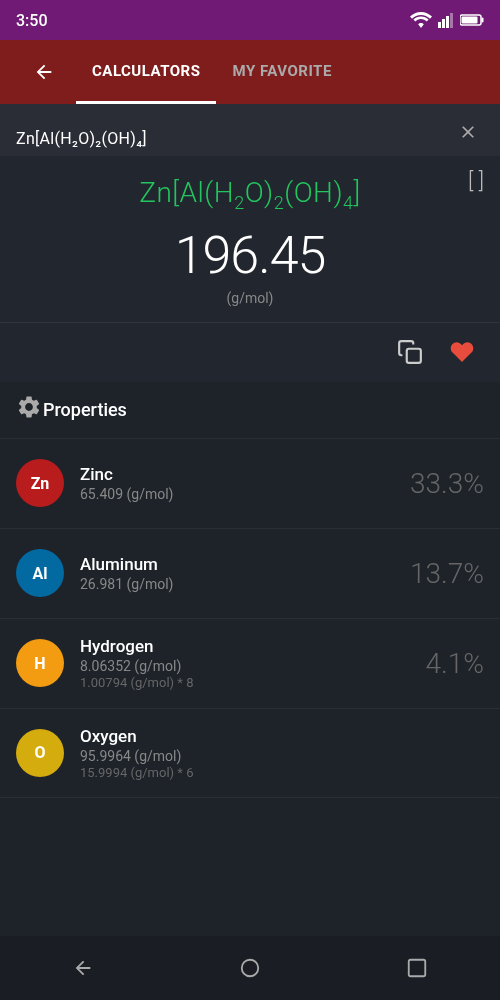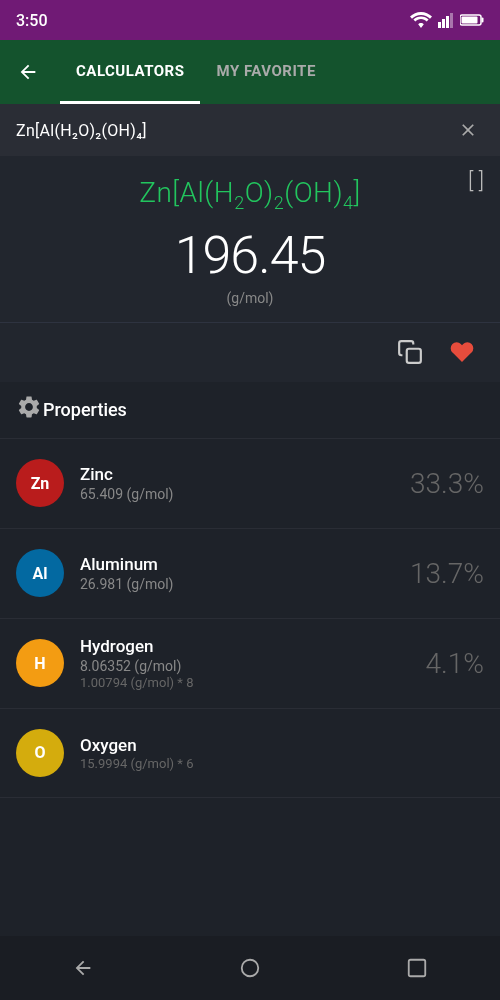--- a/index.html
+++ b/index.html
@@ -33,24 +33,24 @@
       align-items: center;
       gap: 6px;
     }
     .status-icons svg {
       fill: #fff;
     }
 
     
     .top-nav {
       height: 64px;
-      background: #14532d;
-      display: flex;
-      align-items: center;
-      padding: 0 8px;
+      background: #7f1d1d;
+      display: flex;
+      align-items: center;
+      padding: 0 24px;
       gap: 12px;
     }
     .back-btn {
       width: 40px;
       height: 40px;
       display: flex;
       align-items: center;
       justify-content: center;
       cursor: pointer;
     }
@@ -76,21 +76,21 @@
     .nav-tab.active {
       color: #fff;
       border-bottom: 3px solid #fff;
     }
 
     
     .search-bar {
       background: #2a2d35;
       height: 52px;
       display: flex;
-      align-items: center;
+      align-items: flex-end;
       padding: 8px 16px;
       gap: 8px;
     }
     .search-text {
       flex: 1;
       font-size: 16px;
       color: #fff;
       letter-spacing: 0.3px;
     }
     .search-clear {
@@ -366,20 +366,21 @@
         <div class="element-name">Hydrogen</div>
         <div class="element-mass">8.06352 (g/mol)</div>
         <div class="element-calc">1.00794 (g/mol) * 8</div>
       </div>
       <div class="element-percent">4.1%</div>
     </div>
     <div class="element-row">
       <div class="element-badge" style="background: rgb(212, 172, 13);">O</div>
       <div class="element-info">
         <div class="element-name">Oxygen</div>
+        <div class="element-mass">95.9964 (g/mol)</div>
         <div class="element-calc">15.9994 (g/mol) * 6</div>
       </div>
     </div>
   </div>
 
 <div class="nav-bar">
   <div class="nav-icon">
     <svg width="22" height="22" viewBox="0 0 24 24" fill="#aaa">
       <path d="M20 11H7.83l5.59-5.59L12 4l-8 8 8 8 1.41-1.41L7.83 13H20v-2z"></path>
     </svg>

